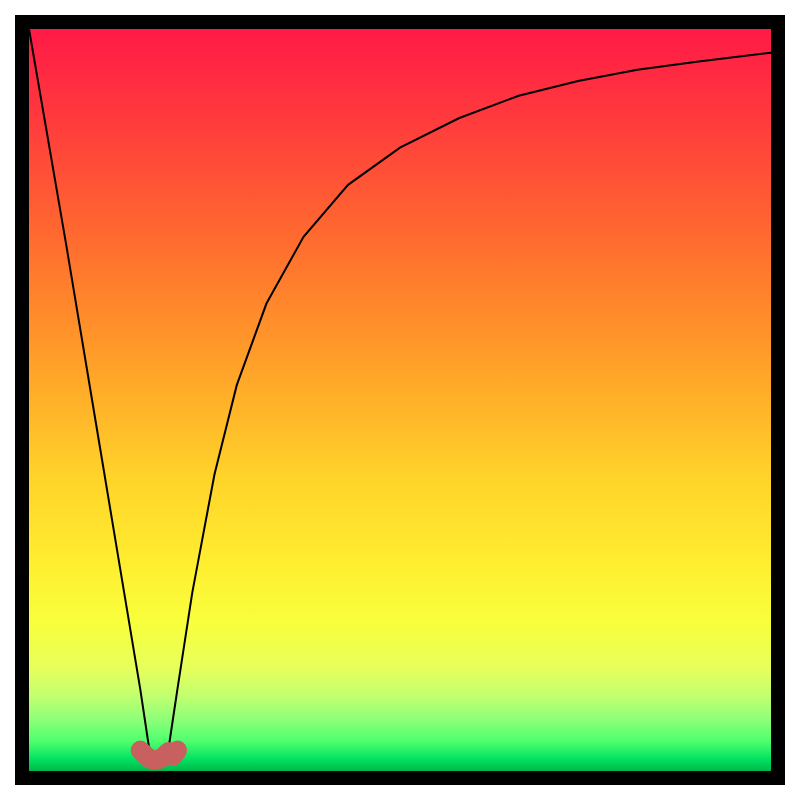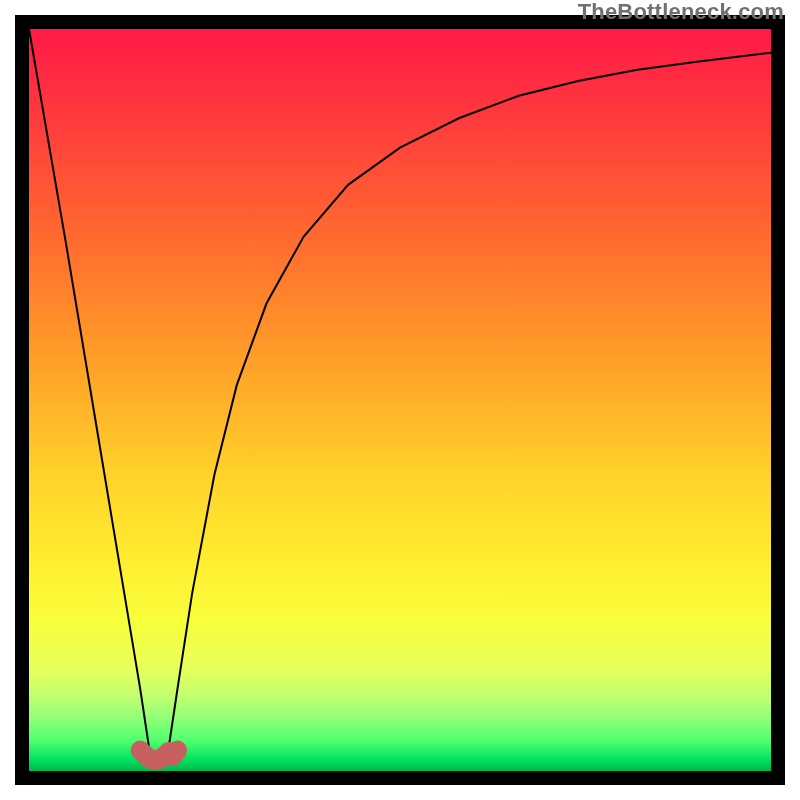--- a/index.html
+++ b/index.html
@@ -75,15 +75,14 @@
     <div class="gradient-fill"></div>
 
     <svg class="curve" viewBox="0 0 100 100" preserveAspectRatio="none">
 
       <path fill="none" stroke="#000" stroke-width="0.27" vector-effect="" stroke-linecap="round" d="M0.00 0.00 L5.00 29.00 L10.00 59.00 L13.00 77.00 L15.00 89.00 L16.20 97.00 L17.50 98.50 L18.80 97.00 L20.00 89.00 L22.00 76.00 L25.00 60.00 L28.00 48.00 L32.00 37.00 L37.00 28.00 L43.00 21.00 L50.00 16.00 L58.00 12.00 L66.00 9.00 L74.00 7.00 L82.00 5.50 L90.00 4.40 L100.00 3.20" id="curve-path"></path>
 
       <path fill="none" stroke="#c86060" stroke-width="2.6" stroke-linecap="round" stroke-linejoin="round" d="M15.00 97.20 L15.80 98.00 L16.40 98.40 L17.00 98.50 L17.60 98.40 L18.20 98.00 L18.80 97.40 L19.40 98.00 L20.00 97.20" id="band-path"></path>
     </svg>
   </div>
 
-  <div class="watermark">TheBottleneck.com</div>
 
 </div>
 
 </body></html>

